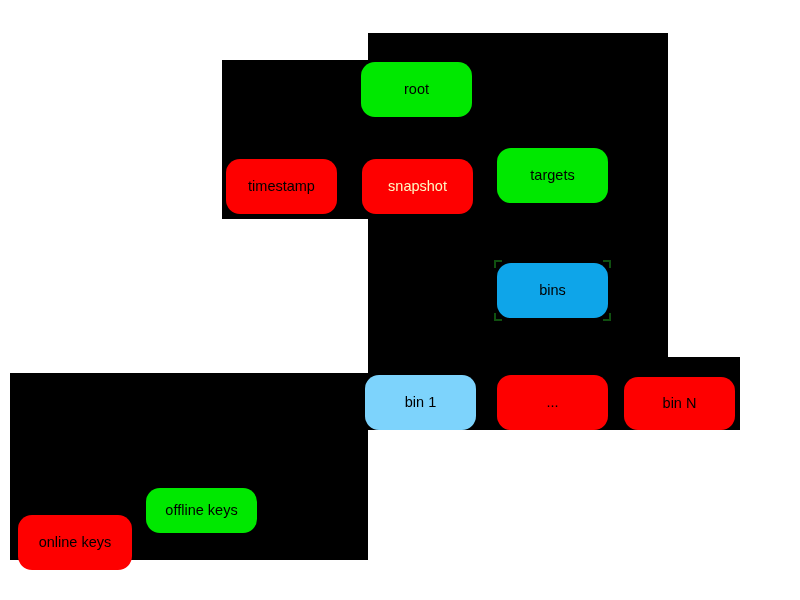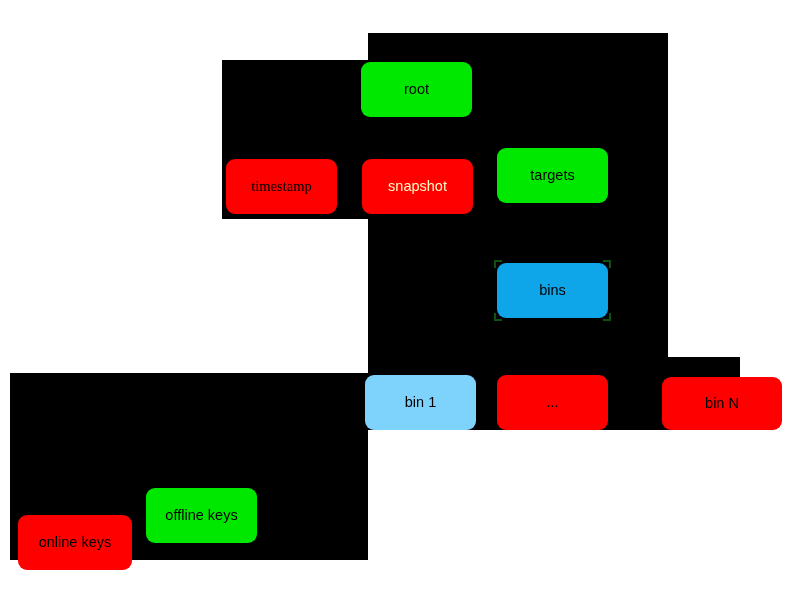--- a/index.html
+++ b/index.html
@@ -15,21 +15,21 @@
     background: #ffffff;
     overflow: hidden;
     font-family: "Liberation Sans", sans-serif;
   }
   .panel {
     position: absolute;
     background: #000000;
   }
   .node {
     position: absolute;
-    border-radius: 9px;
+    border-radius: 14px;
     display: flex;
     align-items: center;
     justify-content: center;
     color: #000000;
     font-size: 14.5px;
     font-family: "Liberation Sans", sans-serif;
     line-height: 1;
     white-space: nowrap;
     box-sizing: border-box;
   }
@@ -52,21 +52,21 @@
 <body>
 
 <div id="canvas" style="width: 800px; height: 600px; background: rgb(255, 255, 255);">
     <div class="panel" style="left: 368px; top: 33px; width: 300px; height: 325px; background: rgb(0, 0, 0);"></div>
     <div class="panel" style="left: 222px; top: 60px; width: 146px; height: 159px; background: rgb(0, 0, 0);"></div>
     <div class="panel" style="left: 368px; top: 357px; width: 372px; height: 73px; background: rgb(0, 0, 0);"></div>
     <div class="panel" style="left: 10px; top: 373px; width: 358px; height: 187px; background: rgb(0, 0, 0);"></div>
     <div class="node green" style="left: 361px; top: 62px; width: 111px; height: 55px; background: rgb(0, 232, 0);">
       <span style="color: rgb(0, 0, 0);">root</span>
     </div>
-    <div class="node red" style="left: 226px; top: 159px; width: 111px; height: 55px; background: rgb(254, 0, 0); font-family: Liberation Serif, serif;">
+    <div class="node red" style="left: 226px; top: 159px; width: 111px; height: 55px; background: rgb(254, 0, 0);">
       <span style="color: rgb(0, 0, 0);">timestamp</span>
     </div>
     <div class="node red" style="left: 362px; top: 159px; width: 111px; height: 55px; background: rgb(254, 0, 0);">
       <span style="color: #fef9c3;">snapshot</span>
     </div>
     <div class="node green" style="left: 497px; top: 148px; width: 111px; height: 55px; background: rgb(0, 232, 0);">
       <span style="color: rgb(0, 0, 0);">targets</span>
     </div>
     <div class="node green" style="left: 497px; top: 263px; width: 111px; height: 55px; background: #0ea5e9;">
       <span style="color: rgb(0, 0, 0);">bins</span>
@@ -74,22 +74,22 @@
       <span class="sel-handle tr" style="border-color: rgb(16, 80, 16);"></span>
       <span class="sel-handle bl" style="border-color: rgb(16, 80, 16);"></span>
       <span class="sel-handle br" style="border-color: rgb(16, 80, 16);"></span>
     </div>
     <div class="node red" style="left: 365px; top: 375px; width: 111px; height: 55px; background: #7dd3fc;">
       <span style="color: rgb(0, 0, 0);">bin 1</span>
     </div>
     <div class="node red" style="left: 497px; top: 375px; width: 111px; height: 55px; background: rgb(254, 0, 0);">
       <span style="color: rgb(0, 0, 0);">...</span>
     </div>
-    <div class="node red" style="left: 662px; top: 377px; width: 120px; height: 53px; background: rgb(254, 0, 0);">
+    <div class="node red" style="left: 624px; top: 377px; width: 111px; height: 53px; background: rgb(254, 0, 0);">
       <span style="color: rgb(0, 0, 0);">bin N</span>
     </div>
     <div class="node red" style="left: 18px; top: 515px; width: 114px; height: 55px; background: rgb(254, 0, 0);">
       <span style="color: rgb(0, 0, 0);">online keys</span>
     </div>
-    <div class="node green" style="left: 146px; top: 488px; width: 111px; height: 55px; background: rgb(0, 232, 0);">
+    <div class="node green" style="left: 146px; top: 488px; width: 111px; height: 45px; background: rgb(0, 232, 0);">
       <span style="color: rgb(0, 0, 0);">offline keys</span>
     </div>
   </div>
 
 </body></html>

